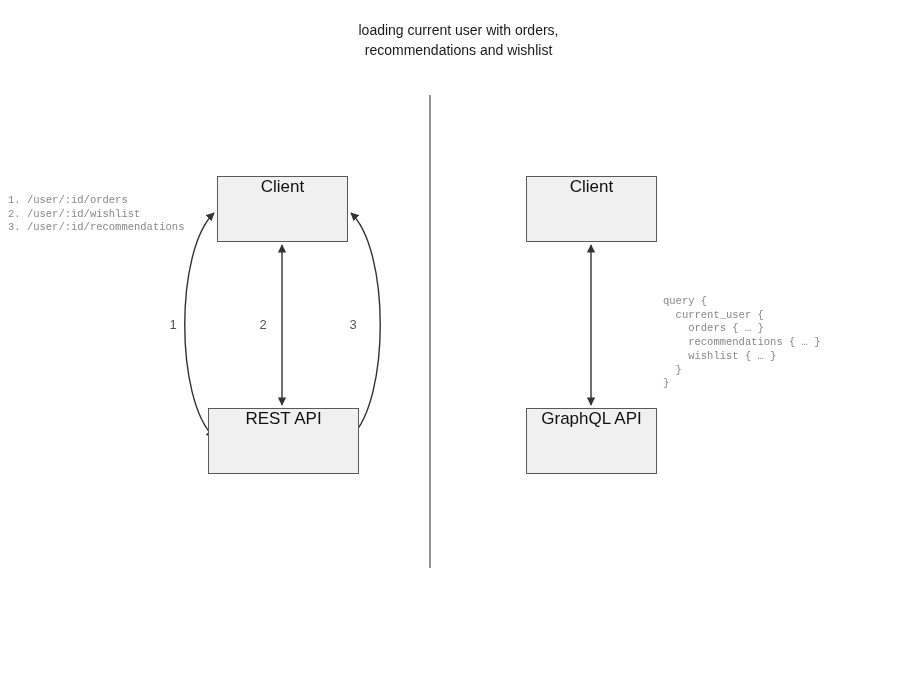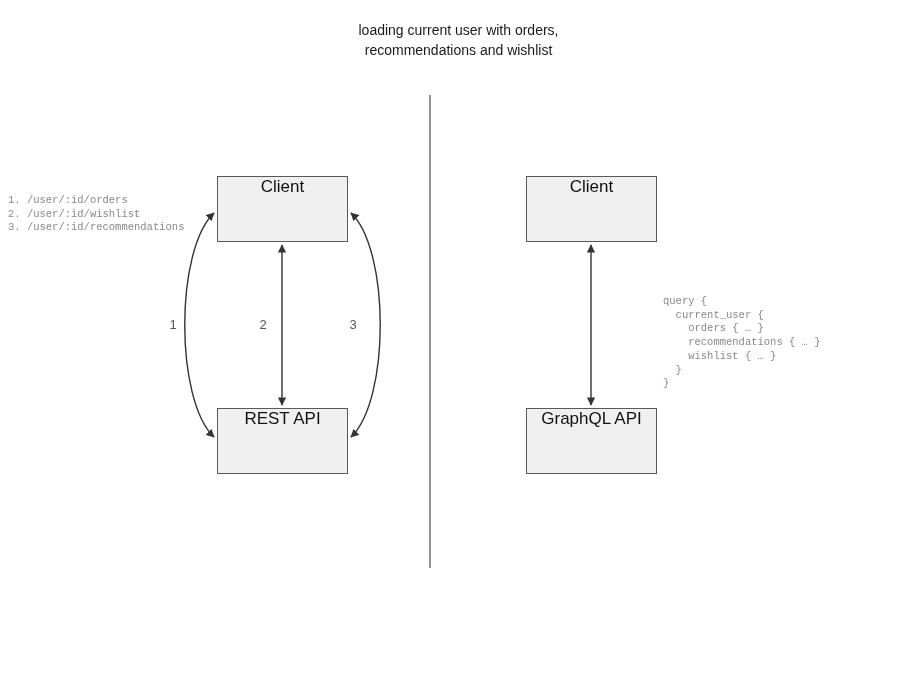--- a/index.html
+++ b/index.html
@@ -43,21 +43,21 @@
     box-sizing: border-box;
     background: #f0f0f0;
     border: 1px solid #58595b;
     display: flex;
     align-items: flex-start;
     justify-content: center;
     font-size: 17px;
     color: #111111;
   }
   #client-rest-box  { left: 217px; top: 176px; width: 131px; height: 66px; }
-  #rest-api-box     { left: 217px; top: 408px; width: 131px; height: 66px; }
+  #rest-api-box     { left: 208px; top: 408px; width: 151px; height: 66px; }
   #client-gql-box   { left: 526px; top: 176px; width: 131px; height: 66px; }
   #graphql-api-box  { left: 526px; top: 408px; width: 131px; height: 66px; }
 
   
   .mono-block {
     position: absolute;
     font-family: "Liberation Mono", "DejaVu Sans Mono", monospace;
     font-size: 10.5px;
     line-height: 13.7px;
     color: #888888;

